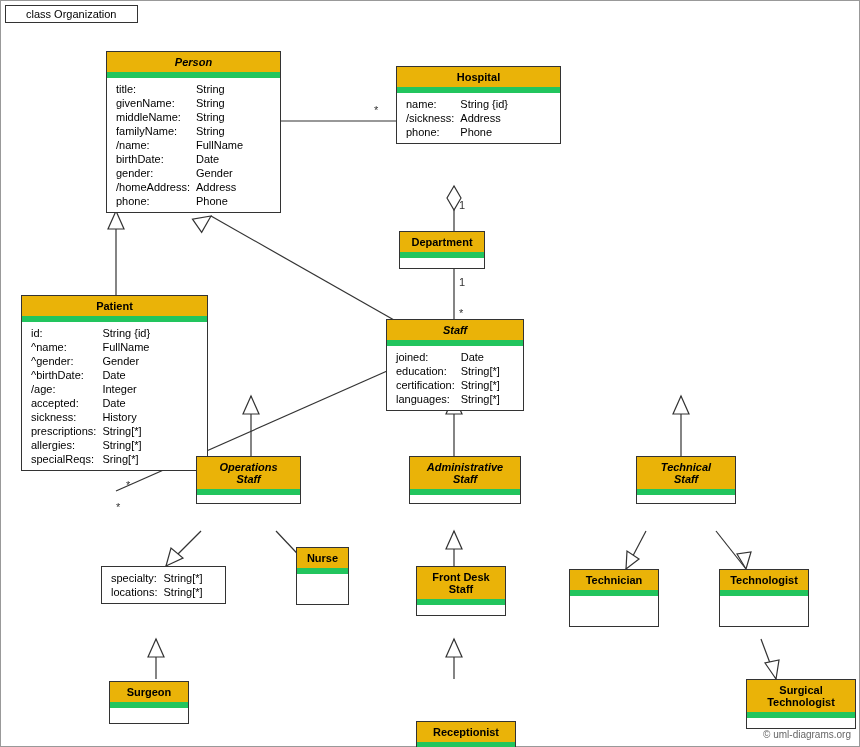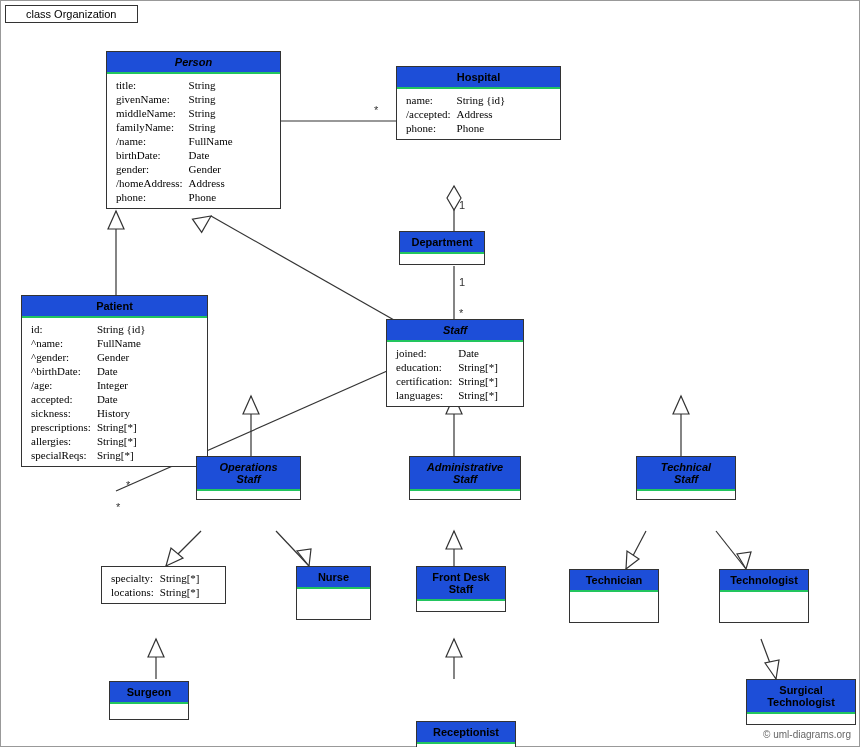--- a/index.html
+++ b/index.html
@@ -18,32 +18,31 @@
       height: 747px;
       background: #fff;
       border: 1px solid #999;
     }
     .class-box {
       position: absolute;
       border: 1px solid #333;
       background: #fff;
     }
     .class-box .header {
-      background: #1d4ed8;
-      border-bottom: 2px solid #22c55e;
+      background: #eab308;
+      border-bottom: 6px solid #22c55e;
       text-align: center;
       padding: 4px 6px;
       font-weight: bold;
     }
     .class-box .header.italic {
       font-style: italic;
     }
     .class-box .body {
       padding: 4px 6px;
-      font-family: Liberation Serif, serif;
     }
     .class-box .body table {
       border-collapse: collapse;
     }
     .class-box .body td {
       padding: 1px 3px;
       vertical-align: top;
     }
     .class-box .body td.attr { white-space: nowrap; }
     .class-box .body td.type { white-space: nowrap; }
@@ -189,21 +188,21 @@
   <div class="class-box" style="left:395px; top:65px; width:165px;">
     <div class="header">Hospital</div>
     <div class="body">
       <table>
         <tbody>
             <tr>
               <td class="attr">name:</td>
               <td class="type">String {id}</td>
             </tr>
         <tr>
-              <td class="attr">/accepted:</td>
+              <td class="attr">/sickness:</td>
               <td class="type">Address</td>
             </tr>
         <tr>
               <td class="attr">phone:</td>
               <td class="type">Phone</td>
             </tr>
       </tbody>
         </table>
     </div>
   </div>
@@ -322,21 +321,21 @@
             </tr>
         <tr>
               <td class="attr">locations:</td>
               <td class="type">String[*]</td>
             </tr>
       </tbody>
         </table>
     </div>
   </div>
 
-  <div class="class-box" style="left:295px; top:565px; width:75px;">
+  <div class="class-box" style="left:295px; top:546px; width:53px;">
     <div class="header">Nurse</div>
     <div class="body" style="height:30px;"></div>
   </div>
 
   <div class="class-box" style="left:415px; top:565px; width:90px;">
     <div class="header">Front Desk<br>Staff</div>
     <div class="body" style="height:10px;"></div>
   </div>
 
   <div class="class-box" style="left:568px; top:568px; width:90px;">

